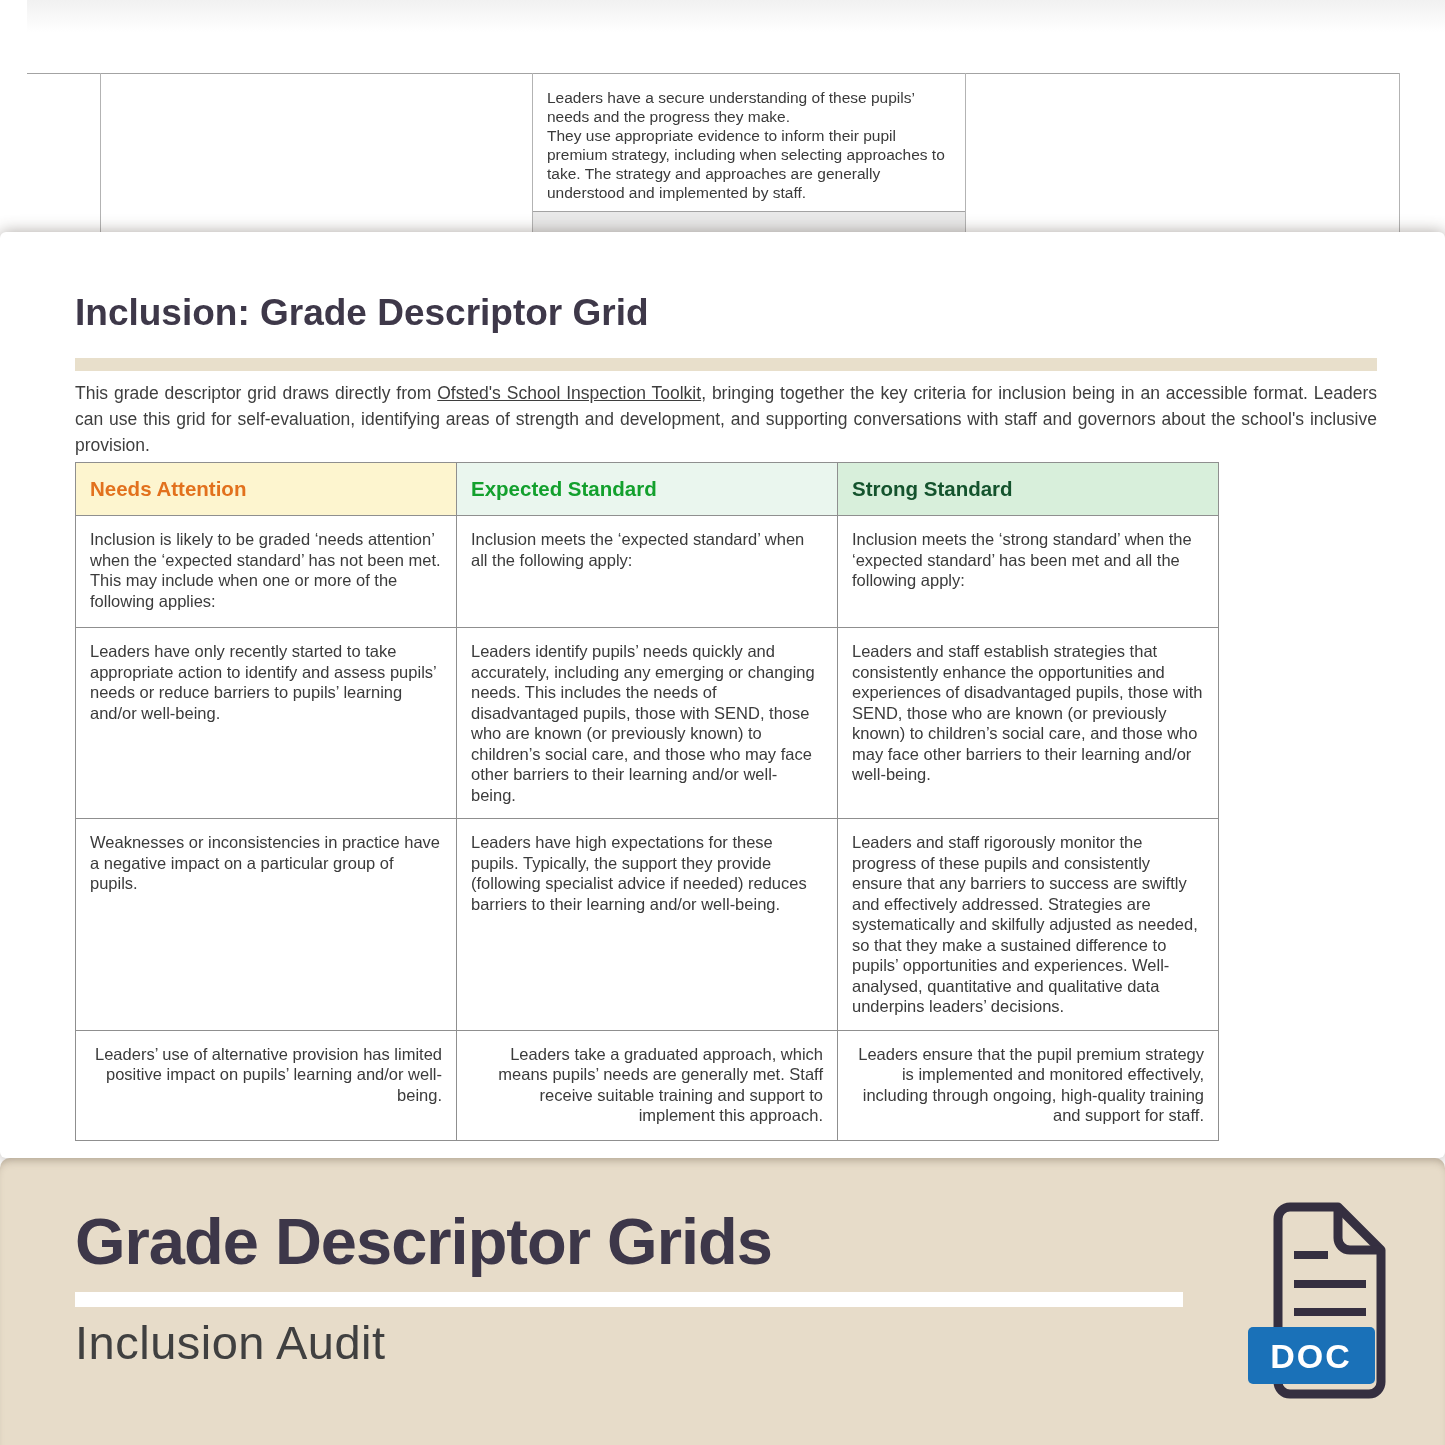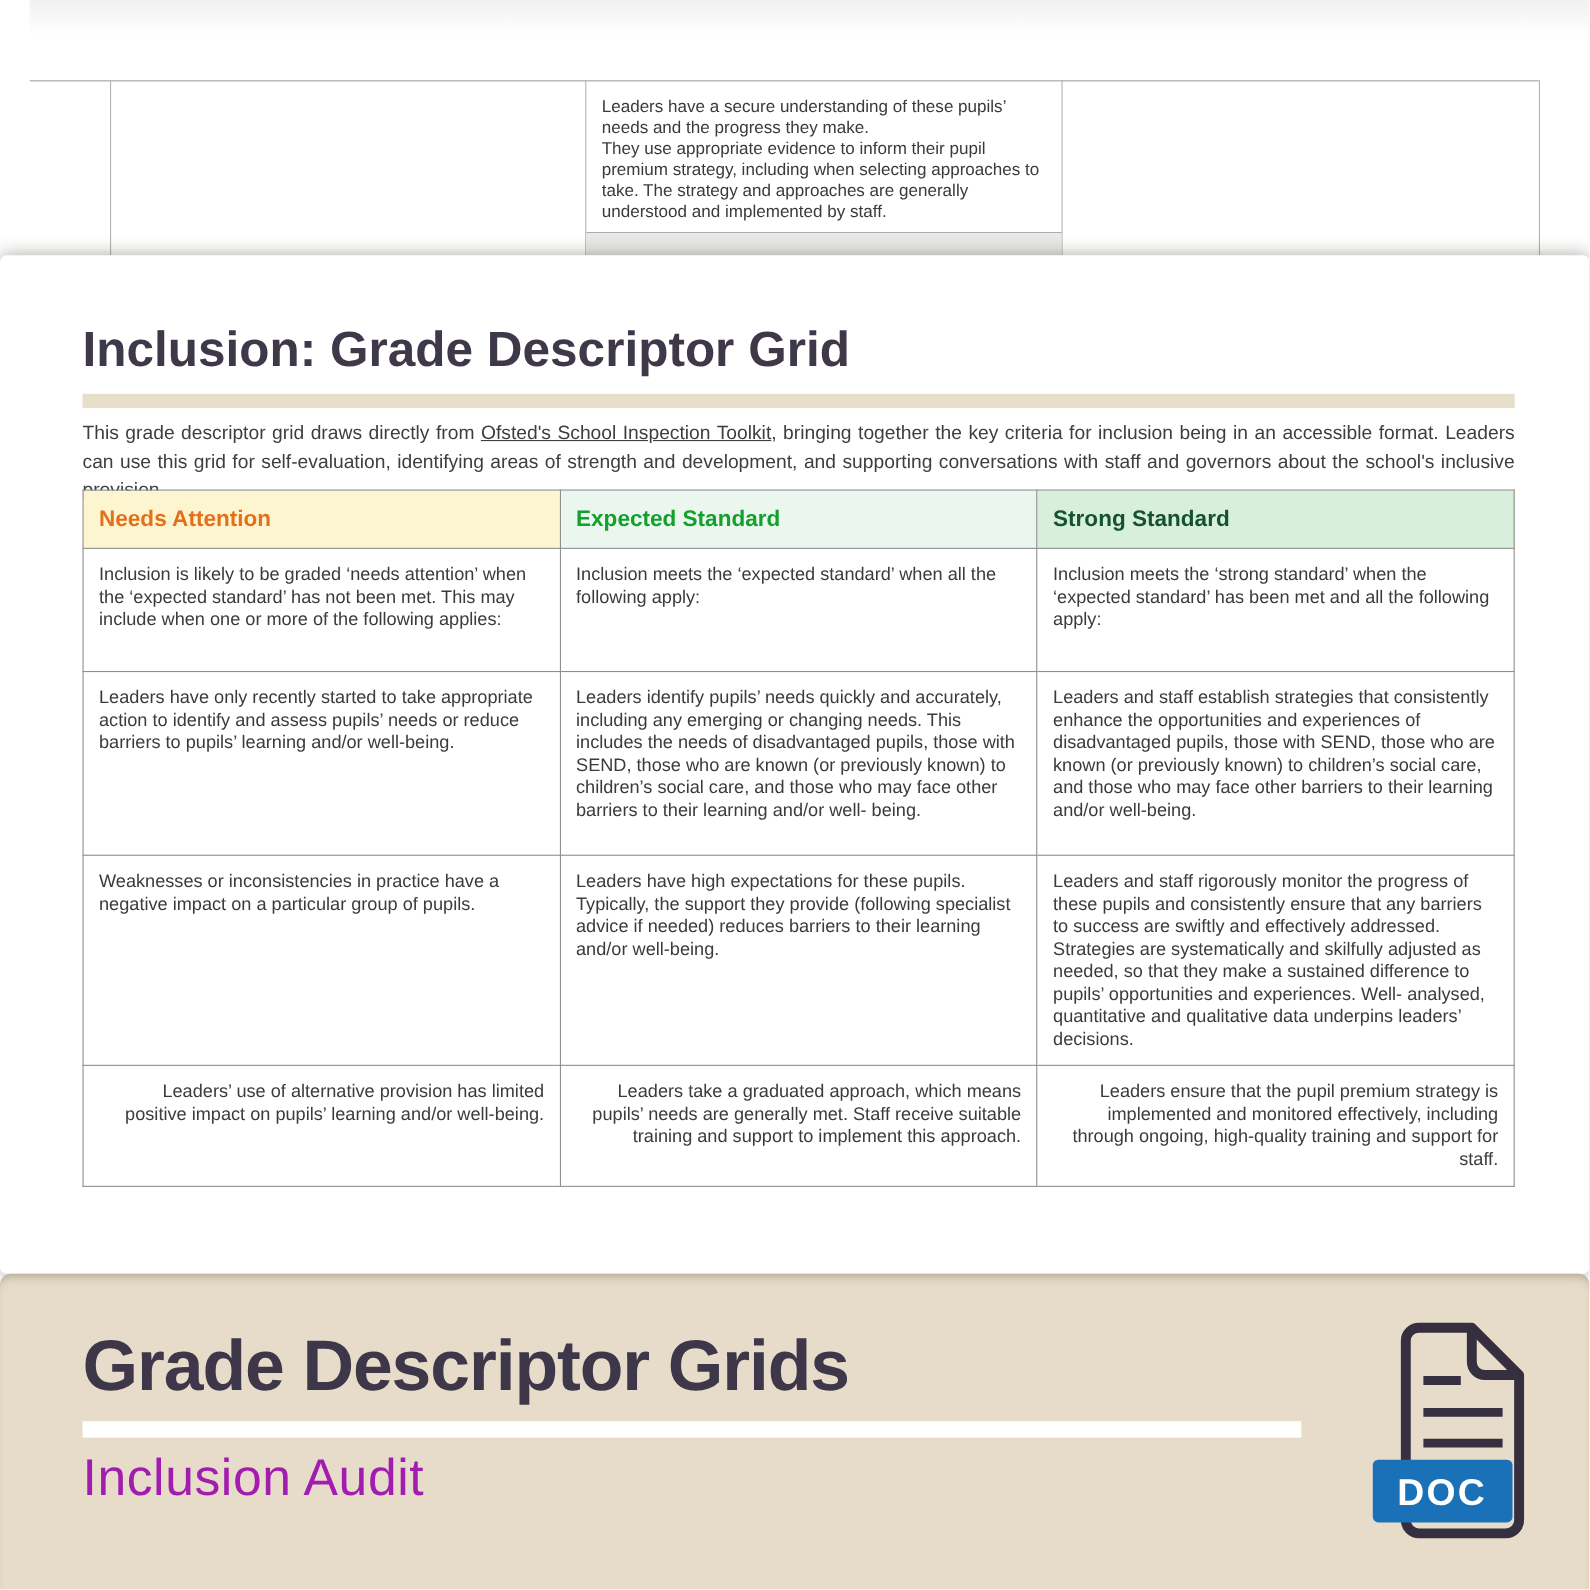--- a/index.html
+++ b/index.html
@@ -31,34 +31,34 @@
   .ts-cell-next{position:absolute;left:506px;top:212px;width:432px;height:20px;background:#e9e9e9;}
 
   
   .card{
     position:absolute;top:232px;left:0;width:1445px;height:926px;
     background:#ffffff;border-radius:6px;
     box-shadow:0 0 16px rgba(70,60,50,0.45);
   }
   .page-title{
     position:absolute;left:75px;top:60px;margin:0;
-    font-size:45px;font-weight:bold;color:#3e3849;letter-spacing:0px;
+    font-size:37px;font-weight:bold;color:#3e3849;letter-spacing:0px;
   }
   .title-bar{
     position:absolute;left:75px;top:126px;width:1302px;height:13px;background:#e8dfcb;
   }
   .intro{
     position:absolute;left:75px;top:148px;width:1302px;margin:0;
     font-size:17.5px;line-height:26px;color:#3e3e3e;text-align:justify;
   }
   .intro a{color:#3e3e3e;text-decoration:underline;cursor:pointer;}
 
   
   table.grid{
-    position:absolute;left:75px;top:213px;width:1302px;
+    position:absolute;left:75px;top:230px;width:1144px;
     border-collapse:collapse;table-layout:fixed;padding-left:48px;
   }
   table.grid th, table.grid td{
     border:1px solid #8f8f8f;vertical-align:top;text-align:left;
   }
   table.grid th{
     height:52px;padding:0 14px;vertical-align:middle;
     font-size:20.5px;font-weight:bold;
   }
   th.na{background:#fdf5cf;color:#e2711d;}
@@ -80,21 +80,21 @@
   }
   .banner-title{
     position:absolute;left:75px;top:46px;
     font-size:65px;font-weight:800;color:#3d3749;letter-spacing:-1px;
   }
   .banner-divider{
     position:absolute;left:75px;top:134px;width:1108px;height:15px;background:#ffffff;
   }
   .banner-subtitle{
     position:absolute;left:75px;top:157px;
-    font-size:47px;font-weight:500;color:#a21caf;letter-spacing:0.5px;
+    font-size:47px;font-weight:500;color:#404040;letter-spacing:0.5px;
   }
   .doc-icon{position:absolute;right:55px;top:42px;}
 </style>
 </head>
 <body>
 
 <div class="top-strip">
   <div class="ts-hline"></div>
   <div class="ts-v v1"></div>
   <div class="ts-v v2"></div>

